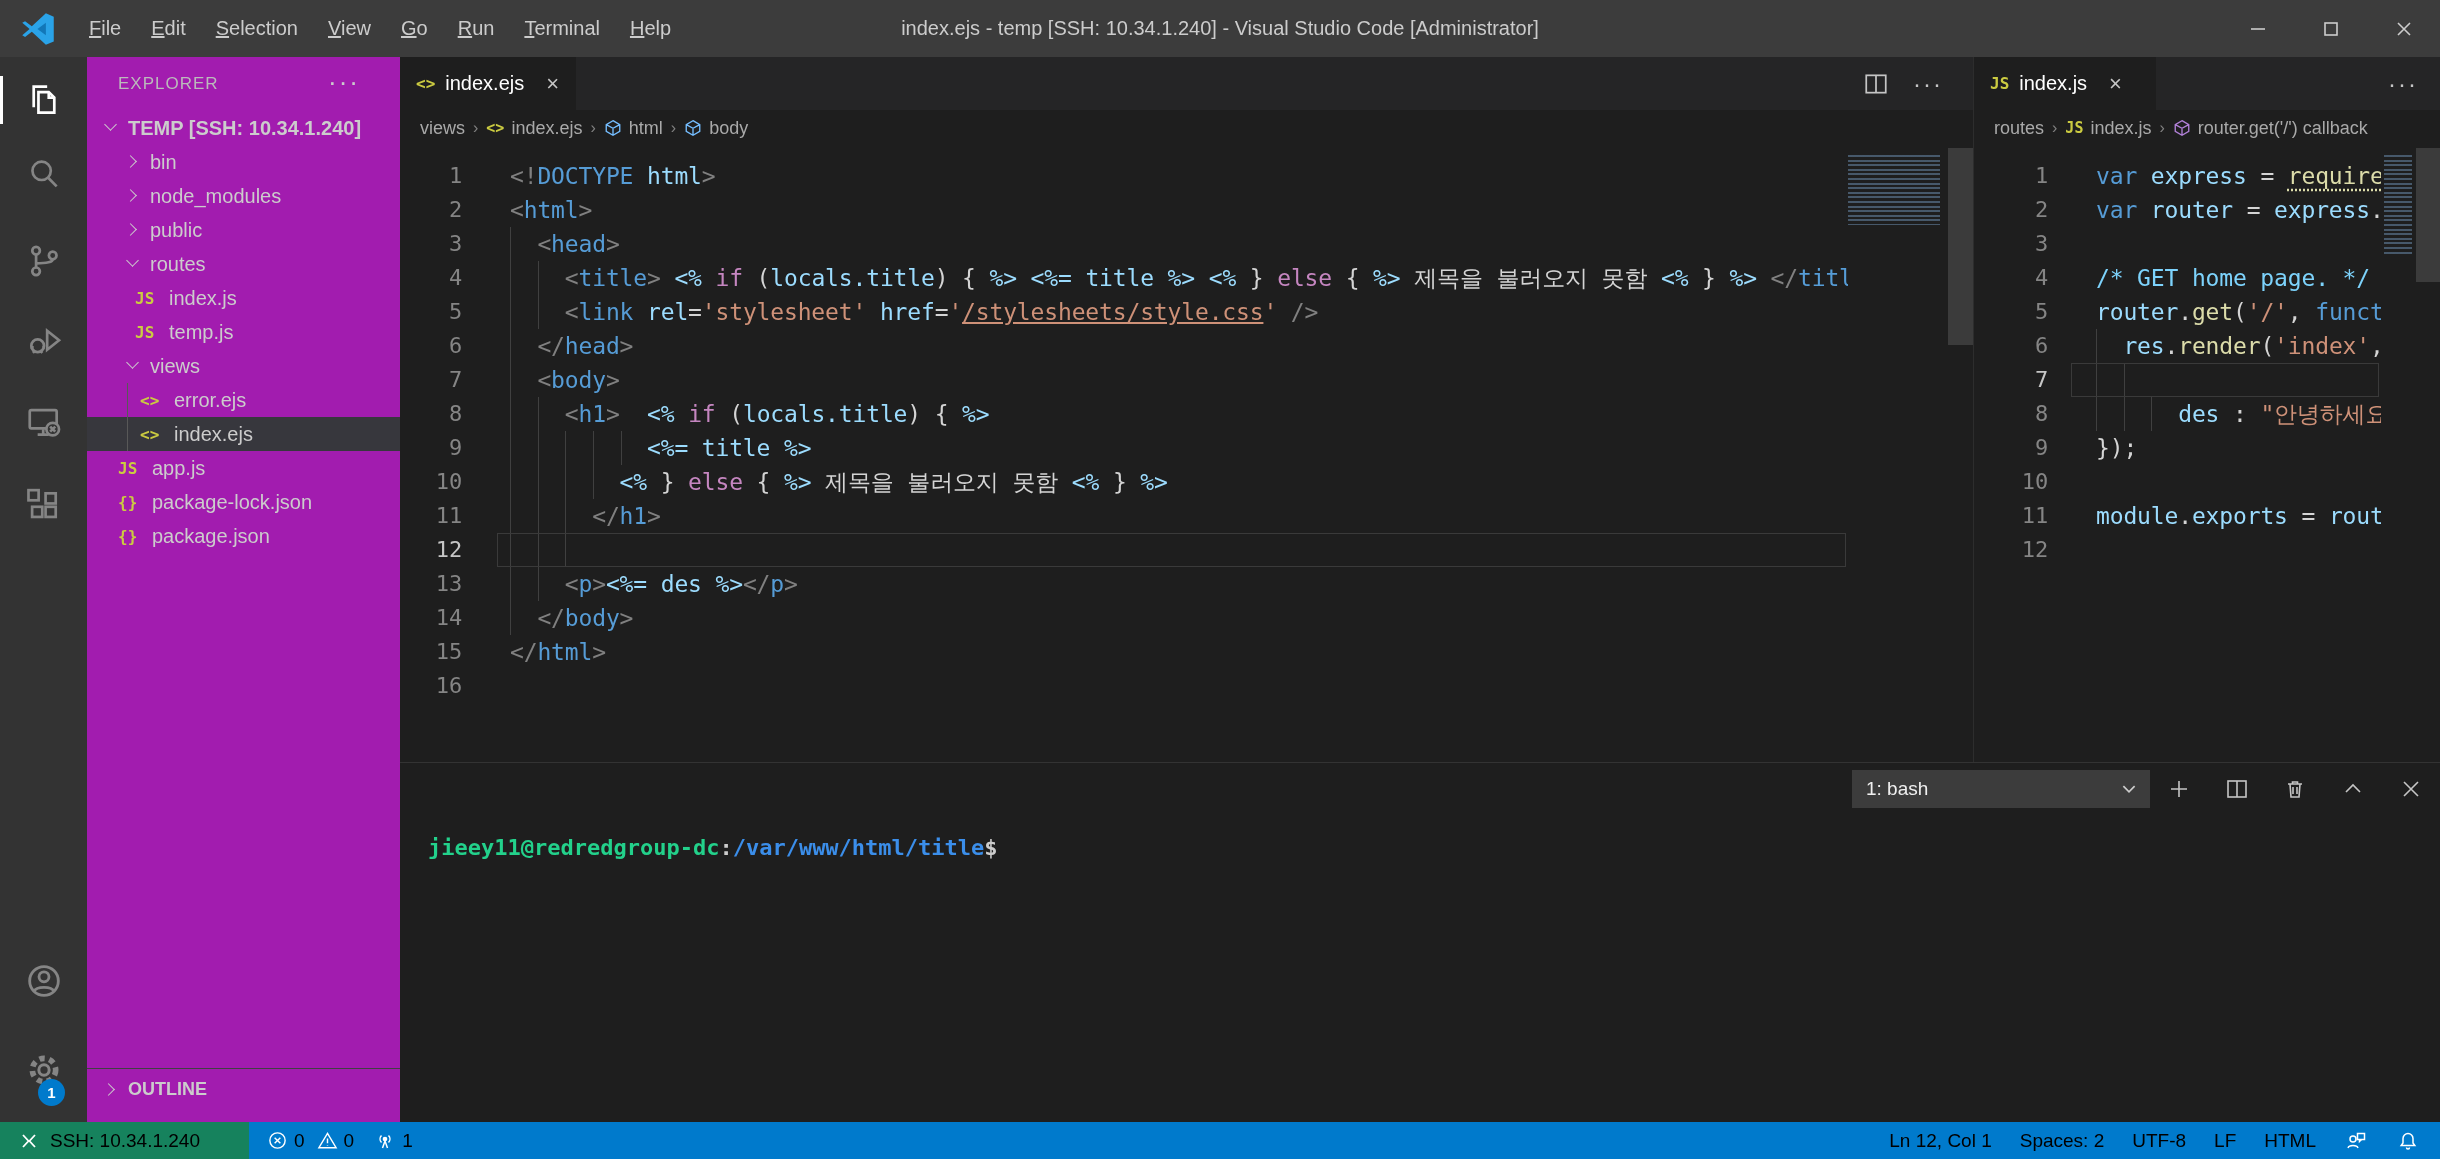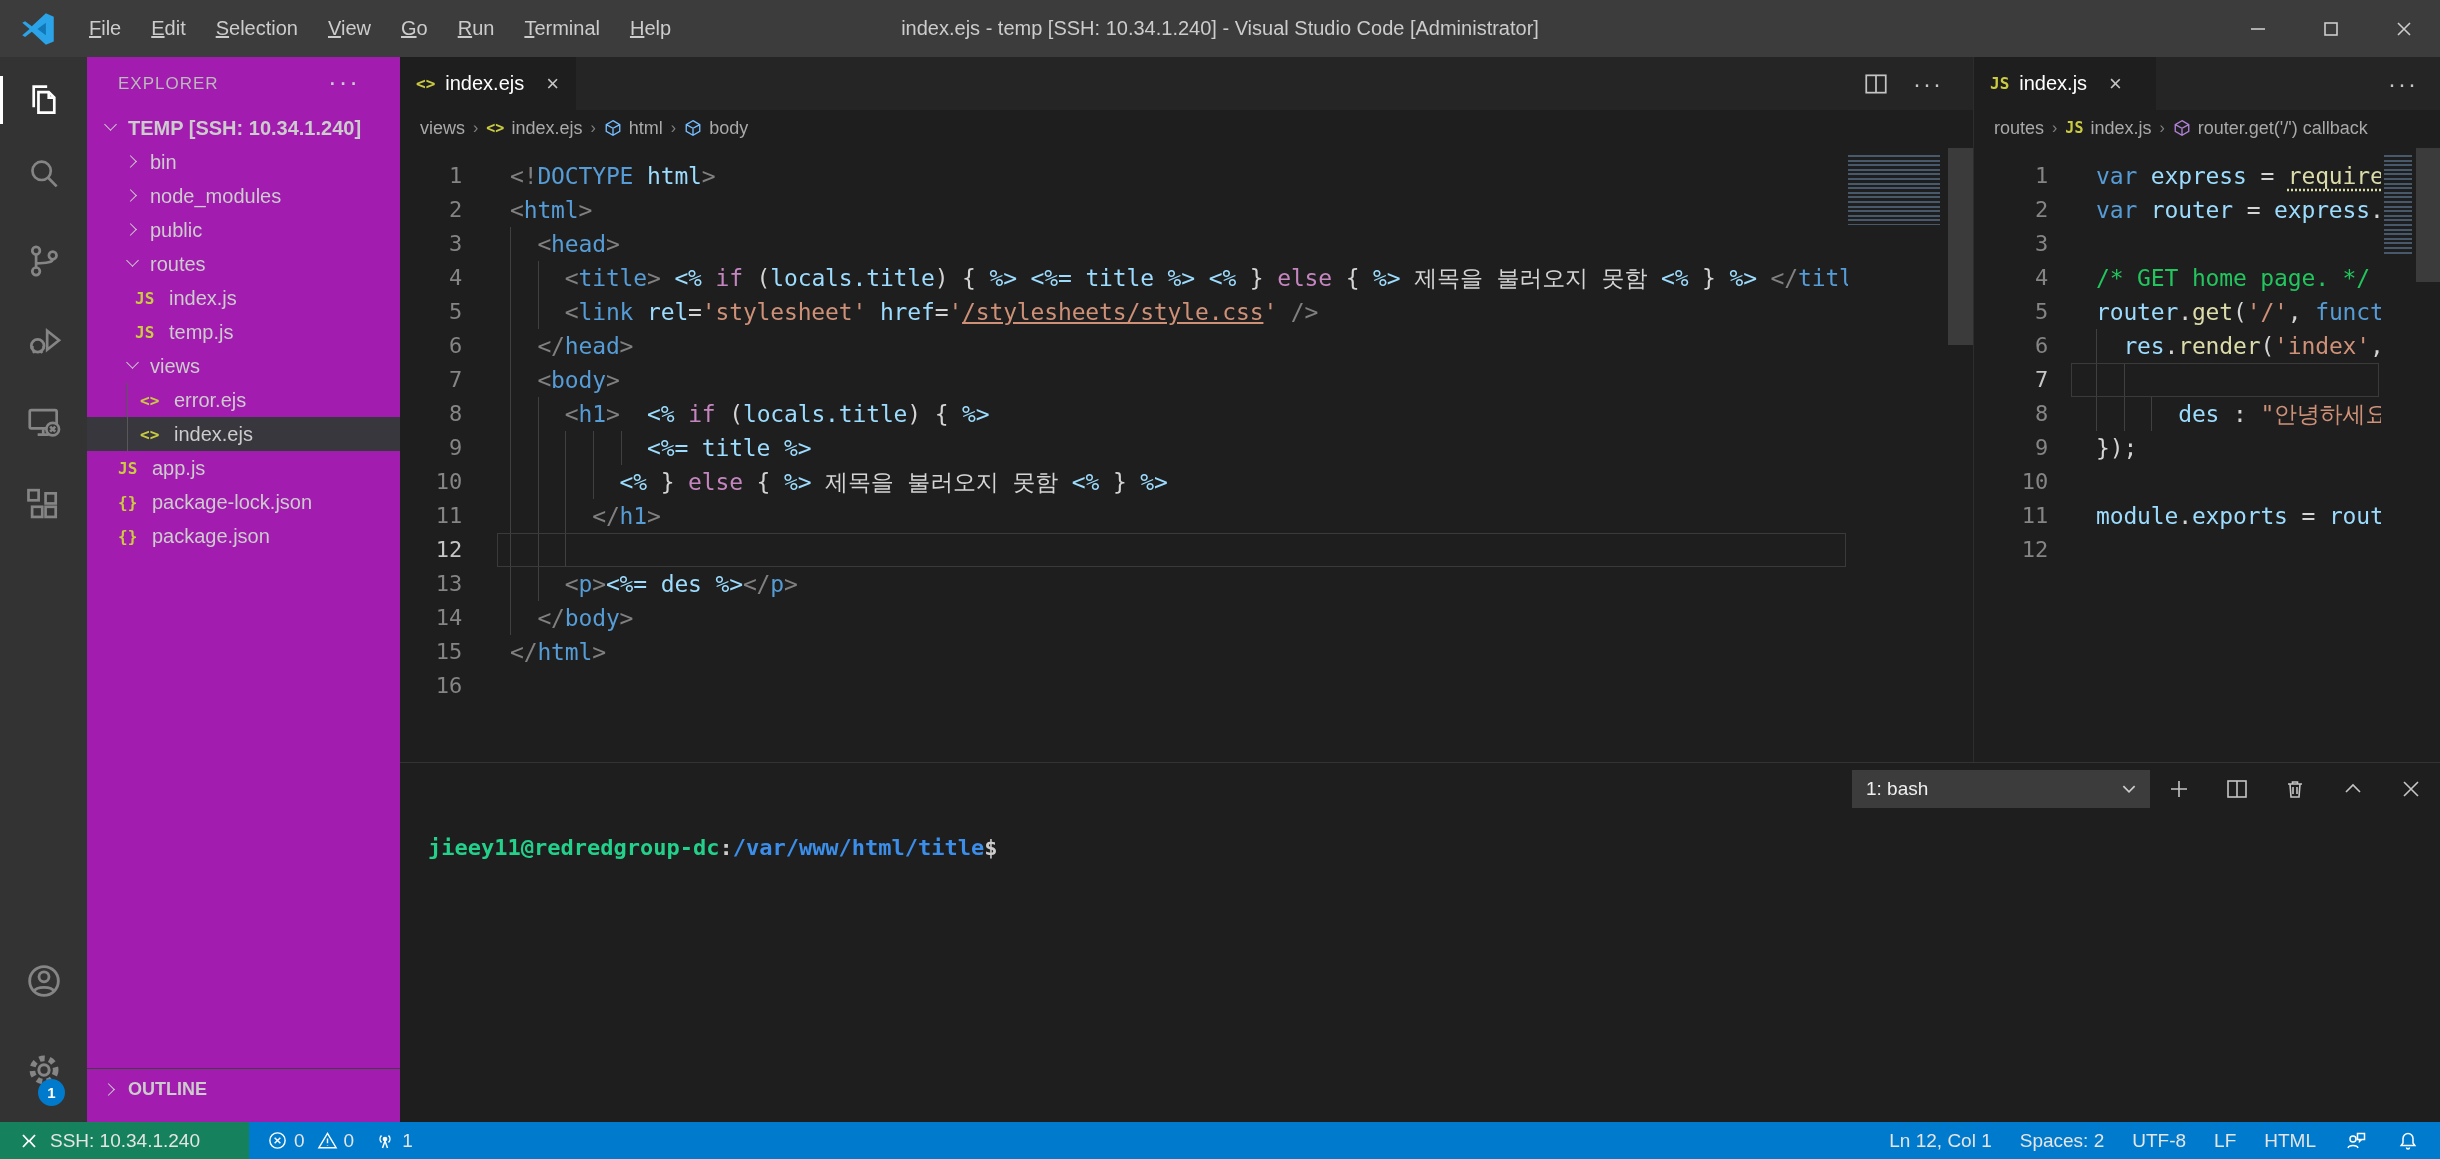--- a/index.html
+++ b/index.html
@@ -105,21 +105,21 @@
   .shell-select { width:298px; height:38px; background:#3c3c3c; color:#f0f0f0; font-size:19px;
                   display:flex; align-items:center; padding:0 14px; position:relative; }
   .shell-select .sel-chev { position:absolute; right:12px; }
   .panel-icon { width:58px; height:42px; display:flex; align-items:center; justify-content:center; }
   .panel-icon svg { stroke:#c5c5c5; fill:none; stroke-width:1.6; }
   .term-line { position:absolute; left:28px; top:70px; font-family:"DejaVu Sans Mono", monospace;
                font-size:22px; font-weight:bold; line-height:30px; white-space:pre; }
 
   
   .statusbar { position:absolute; left:0; bottom:0; width:2440px; height:37px; background:#007acc;
-               display:flex; align-items:center; font-size:19px; color:#e5e5e5; }
+               display:flex; align-items:center; font-size:19px; color:#000000; }
   .sb-remote { width:249px; height:37px; background:#16825d; display:flex; align-items:center; padding-left:18px; flex:none; }
   .sb-remote svg { stroke:#ffffff; fill:none; stroke-width:1.8; margin-right:10px; }
   .sb-item { display:flex; align-items:center; padding:0 10px; height:37px; }
   .sb-item svg { stroke:#ffffff; fill:none; stroke-width:1.5; margin-right:6px; }
   .sb-spacer { flex:1; }
   .sb-right .sb-item { padding:0 14px; }
   .sb-right { display:flex; align-items:center; }
 </style>
 </head>
 <body>
@@ -428,21 +428,21 @@
           <div class="cl">
             <span class="ln">2</span>
             <span class="lt"><span style="color: rgb(86, 156, 214);">var</span><span style="color: rgb(212, 212, 212);"> </span><span style="color: rgb(156, 220, 254);">router</span><span style="color: rgb(212, 212, 212);"> = </span><span style="color: rgb(156, 220, 254);">express</span><span style="color: rgb(212, 212, 212);">.</span></span>
           </div>
           <div class="cl">
             <span class="ln">3</span>
             <span class="lt"></span>
           </div>
           <div class="cl">
             <span class="ln">4</span>
-            <span class="lt"><span style="color: #22c55e;">/* GET home page. */</span></span>
+            <span class="lt"><span style="color: #7dd3fc;">/* GET home page. */</span></span>
           </div>
           <div class="cl">
             <span class="ln">5</span>
             <span class="lt"><span style="color: rgb(156, 220, 254);">router</span><span style="color: rgb(212, 212, 212);">.</span><span style="color: rgb(220, 220, 170);">get</span><span style="color: rgb(212, 212, 212);">(</span><span style="color: rgb(206, 145, 120);">'/'</span><span style="color: rgb(212, 212, 212);">, </span><span style="color: rgb(86, 156, 214);">function</span></span>
           </div>
           <div class="cl">
             <span class="ln">6</span>
             <span class="lt"><span style="color: rgb(212, 212, 212);">  </span><span style="color: rgb(156, 220, 254);">res</span><span style="color: rgb(212, 212, 212);">.</span><span style="color: rgb(220, 220, 170);">render</span><span style="color: rgb(212, 212, 212);">(</span><span style="color: rgb(206, 145, 120);">'index'</span><span style="color: rgb(212, 212, 212);">, {</span><i class="iguide" style="left: 0px;"></i></span>
           </div>
           <div class="cl current">

